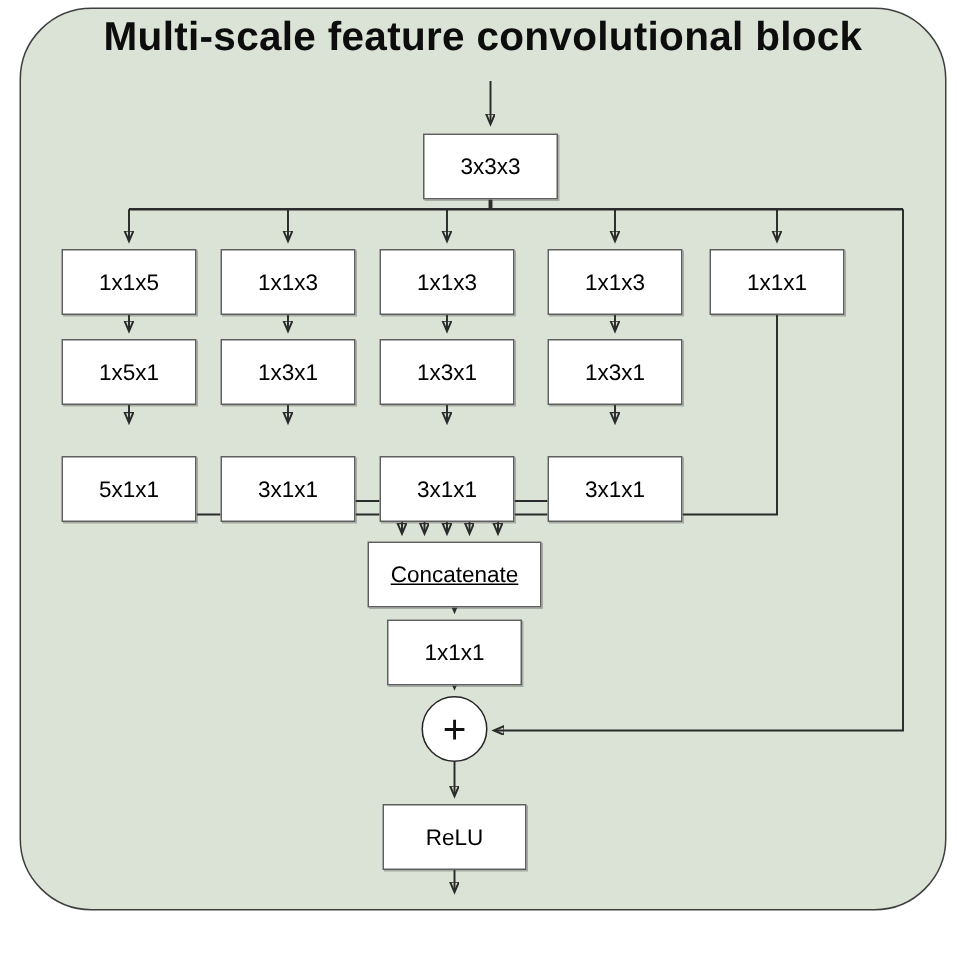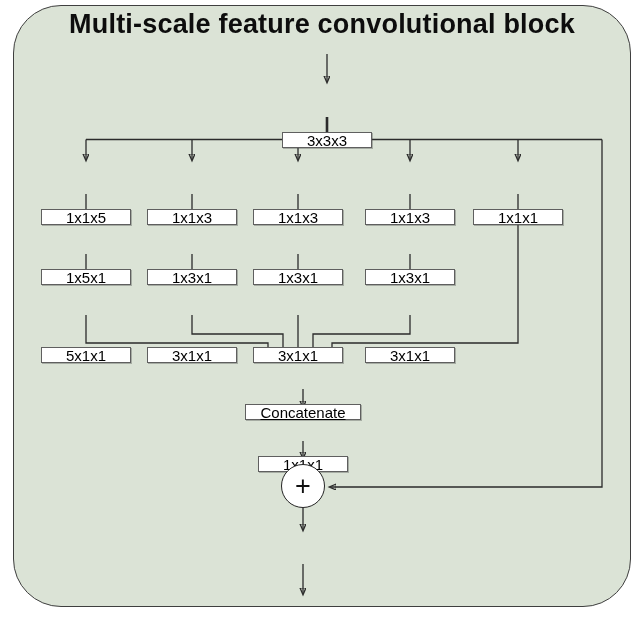--- a/index.html
+++ b/index.html
@@ -15,25 +15,25 @@
   .title{
     position:absolute;left:13px;top:9px;width:618px;
     text-align:center;font-size:27px;font-weight:bold;color:#0d0d0d;
     letter-spacing:0.2px;
   }
   .wires{position:absolute;left:0;top:0;width:640px;height:638px;}
   .wires path{fill:none;stroke:#2b2b2b;stroke-width:1.3px;}
   .wires path.thick{stroke-width:2.6px;}
   .wires path.mid{stroke-width:1.7px;}
   .node{
-    position:absolute;box-sizing:border-box;height:16px;
+    position:absolute;box-sizing:border-box;height:44px;
     background:#ffffff;border:1.5px solid #5f5f5f;
     box-shadow:1px 1px 0 rgba(70,70,70,0.35);
     display:flex;align-items:center;justify-content:center;
-    font-size:15px;color:#000;white-space:nowrap;margin-top:43px;
+    font-size:15px;color:#000;white-space:nowrap;
   }
   .w90{width:90px;}
   .node.concat{left:245px;top:361px;width:116px;text-decoration:underline;}
   .node.proj{left:258px;top:413px;}
   .node.relu{left:255px;top:536px;width:96px;}
   .node.input{left:282px;top:89px;}
   .plus-circle{
     position:absolute;left:281px;top:464px;width:44px;height:44px;
     box-sizing:border-box;background:#ffffff;border:1.6px solid #252525;
     border-radius:50%;display:flex;align-items:center;justify-content:center;
@@ -115,14 +115,15 @@
   <div class="node w90 c3 r1">1x3x1</div>
   <div class="node w90 c3 r2">3x1x1</div>
 
   <div class="node w90 c4 r0">1x1x1</div>
 
   <div class="node concat">Concatenate</div>
   <div class="node proj w90">1x1x1</div>
   <div class="plus-circle">
       <span>+</span>
     </div>
+  <div class="node relu">ReLU</div>
 
 </div>
 
 </body></html>

